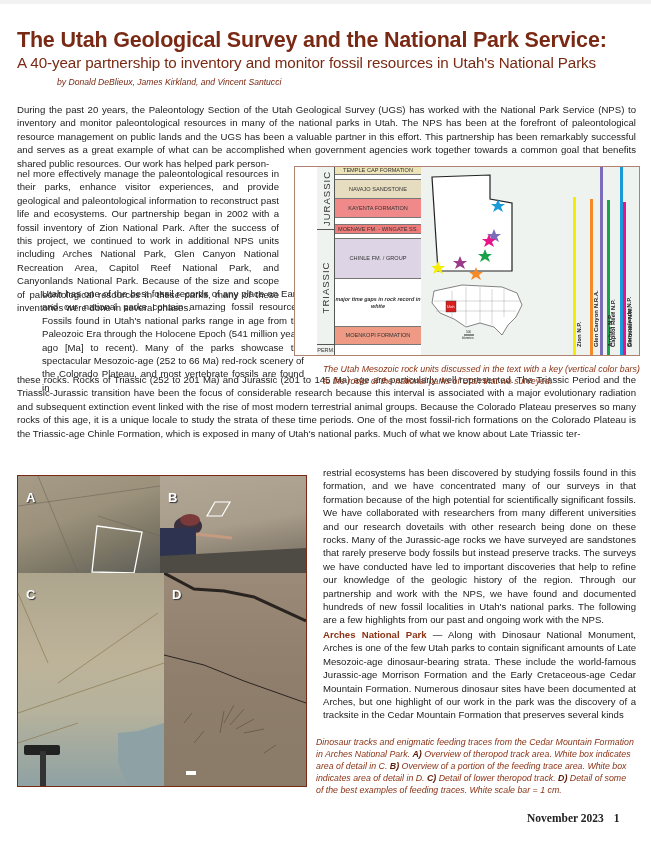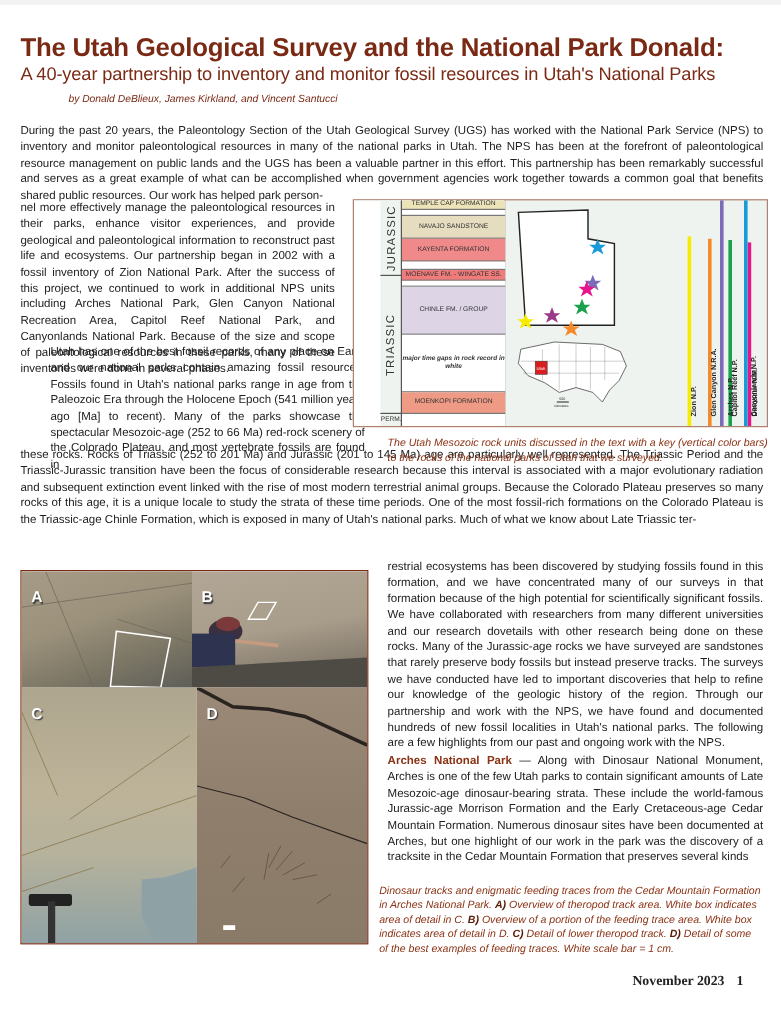--- a/index.html
+++ b/index.html
@@ -48,21 +48,21 @@
   .pA { left: 0; top: 0; width: 142px; height: 97px; background: linear-gradient(160deg, #a69b86 0%, #9c927c 40%, #7d7766 70%, #5e5e58 100%); }
   .pB { left: 142px; top: 0; width: 146px; height: 97px; background: linear-gradient(170deg, #b2a696 0%, #a89c8a 50%, #857c6e 80%, #5c564e 100%); }
   .pC { left: 0; top: 97px; width: 146px; height: 213px; background: linear-gradient(180deg, #aea58e 0%, #bdb399 40%, #b6b29c 65%, #8fa2a4 100%); }
   .pD { left: 146px; top: 97px; width: 142px; height: 213px; background: linear-gradient(180deg, #9b8a78 0%, #8f7e6c 50%, #8a7a68 100%); }
 </style>
 </head>
 <body>
 
 <div class="topbar"></div>
 
-<h1 class="title">The Utah Geological Survey and the National Park Donald:</h1>
+<h1 class="title">The Utah Geological Survey and the National Park Service:</h1>
 <div class="subtitle">A 40-year partnership to inventory and monitor fossil resources in Utah's National Parks</div>
 <div class="byline">by Donald DeBlieux, James Kirkland, and Vincent Santucci</div>
 
 <p class="para p-intro">During the past 20 years, the Paleontology Section of the Utah Geological Survey (UGS) has worked with the National Park Service (NPS) to inventory and monitor paleontological resources in many of the national parks in Utah. The NPS has been at the forefront of paleontological resource management on public lands and the UGS has been a valuable partner in this effort. This partnership has been remarkably successful and serves as a great example of what can be accomplished when government agencies work together towards a common goal that benefits shared public resources. Our work has helped park person-</p>
 <p class="para p-left1">nel more effectively manage the paleontological resources in their parks, enhance visitor experiences, and provide geological and paleontological information to reconstruct past life and ecosystems. Our partnership began in 2002 with a fossil inventory of Zion National Park. After the success of this project, we continued to work in additional NPS units including Arches National Park, Glen Canyon National Recreation Area, Capitol Reef National Park, and Canyonlands National Park. Because of the size and scope of paleontological resources in these parks, many of these inventories were done in several phases.</p>
 <p class="para p-left2">Utah has one of the best fossil records of any place on Earth and our national parks contain amazing fossil resources. Fossils found in Utah's national parks range in age from the Paleozoic Era through the Holocene Epoch (541 million years ago [Ma] to recent). Many of the parks showcase the spectacular Mesozoic-age (252 to 66 Ma) red-rock scenery of the Colorado Plateau, and most vertebrate fossils are found in</p>
 <p class="para p-full">these rocks. Rocks of Triassic (252 to 201 Ma) and Jurassic (201 to 145 Ma) age are particularly well represented. The Triassic Period and the Triassic-Jurassic transition have been the focus of considerable research because this interval is associated with a major evolutionary radiation and subsequent extinction event linked with the rise of most modern terrestrial animal groups. Because the Colorado Plateau preserves so many rocks of this age, it is a unique locale to study the strata of these time periods. One of the most fossil-rich formations on the Colorado Plateau is the Triassic-age Chinle Formation, which is exposed in many of Utah's national parks. Much of what we know about Late Triassic ter-</p>
 <p class="para p-right1">restrial ecosystems has been discovered by studying fossils found in this formation, and we have concentrated many of our surveys in that formation because of the high potential for scientifically significant fossils. We have collaborated with researchers from many different universities and our research dovetails with other research being done on these rocks. Many of the Jurassic-age rocks we have surveyed are sandstones that rarely preserve body fossils but instead preserve tracks. The surveys we have conducted have led to important discoveries that help to refine our knowledge of the geologic history of the region. Through our partnership and work with the NPS, we have found and documented hundreds of new fossil localities in Utah's national parks. The following are a few highlights from our past and ongoing work with the NPS.</p>
 <p class="para p-right2"><span class="head-inline">Arches National Park</span><span> — Along with Dinosaur National Monument, Arches is one of the few Utah parks to contain significant amounts of Late Mesozoic-age dinosaur-bearing strata. These include the world-famous Jurassic-age Morrison Formation and the Early Cretaceous-age Cedar Mountain Formation. Numerous dinosaur sites have been documented at Arches, but one highlight of our work in the park was the discovery of a tracksite in the Cedar Mountain Formation that preserves several kinds</span></p>
 

